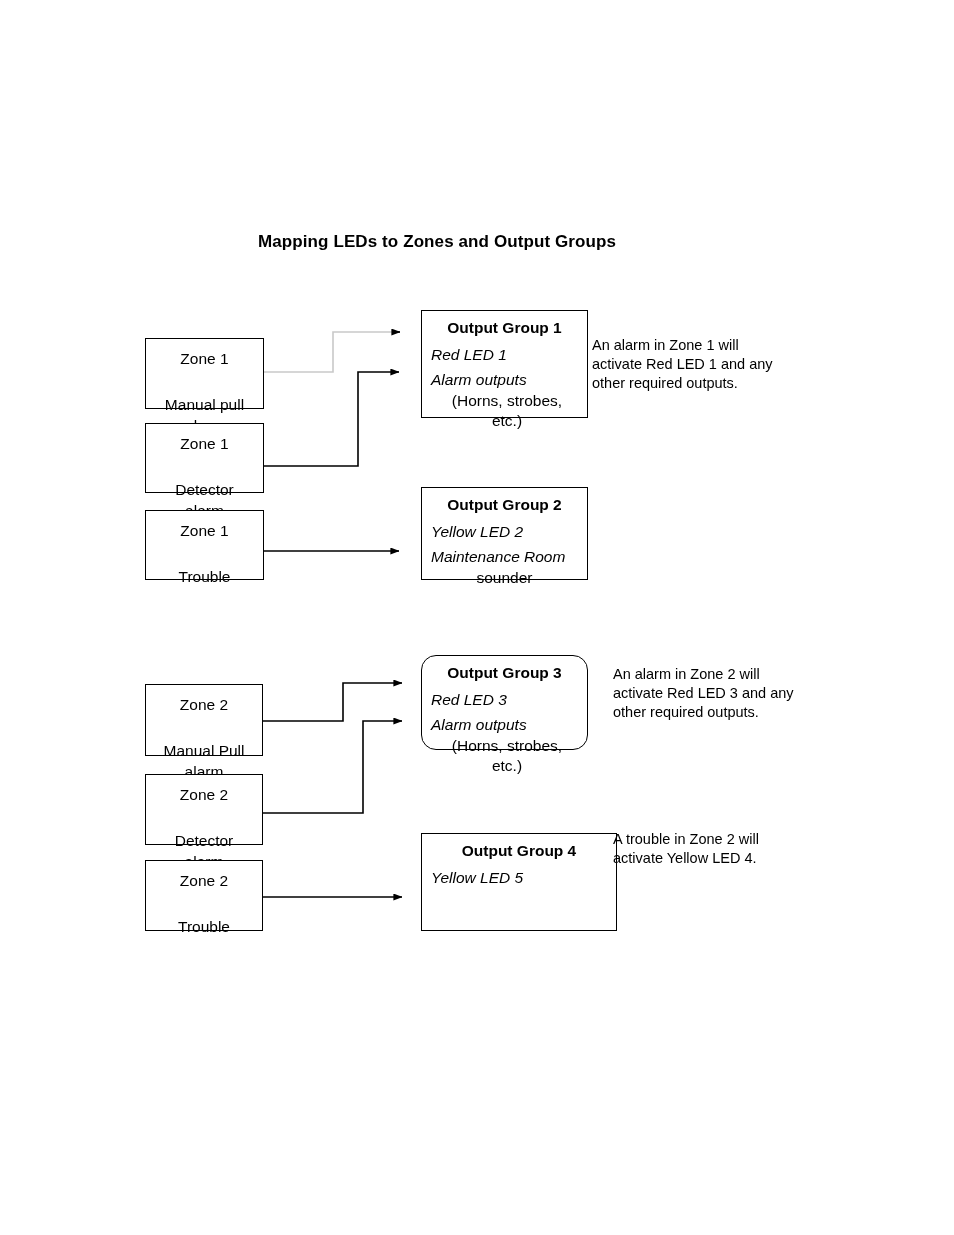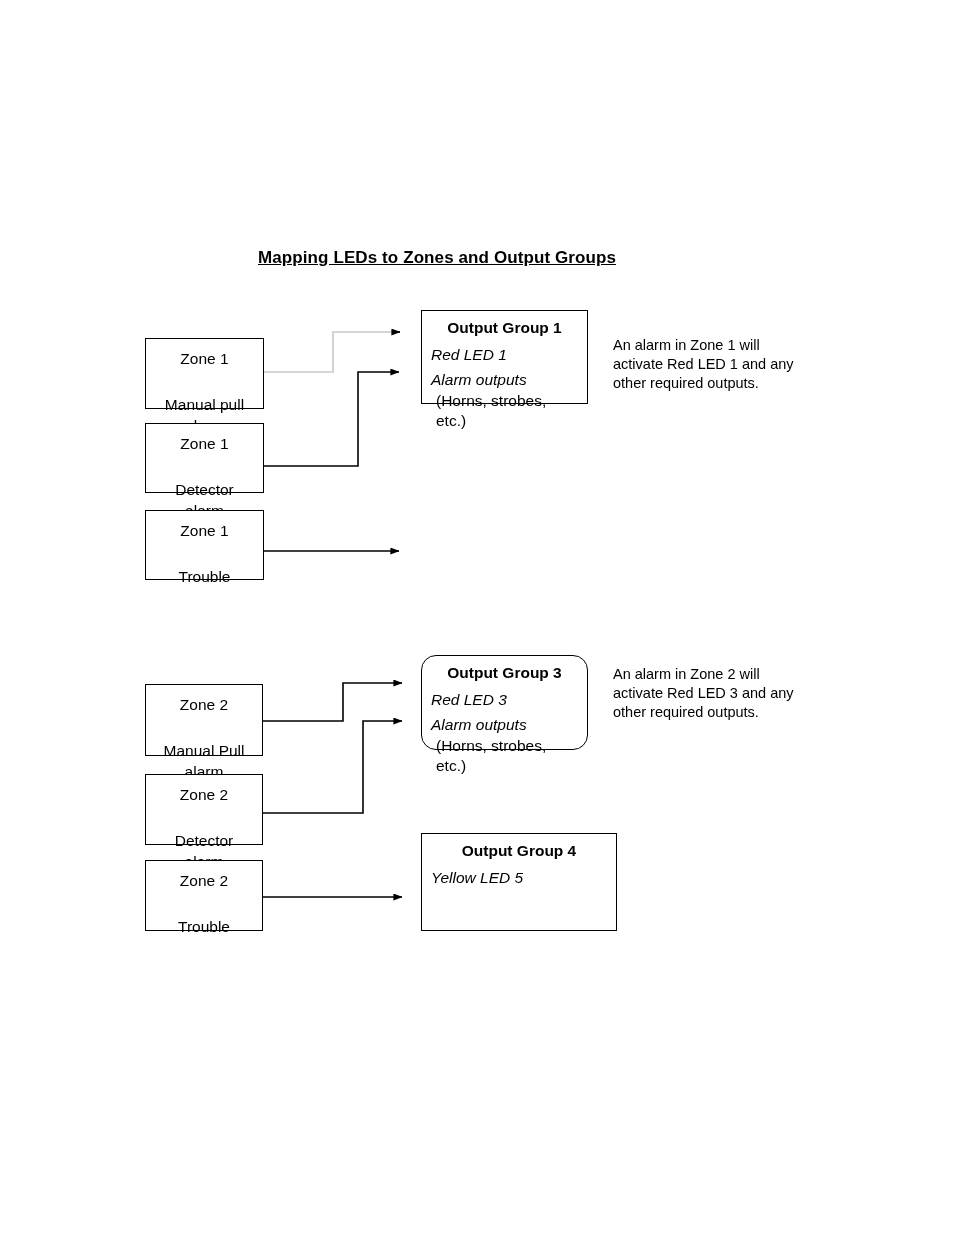--- a/index.html
+++ b/index.html
@@ -21,26 +21,25 @@
   #diagram-svg {
     position: absolute;
     left: 0;
     top: 0;
     width: 954px;
     height: 1235px;
   }
   .title {
     position: absolute;
     left: 258px;
-    top: 248px;
+    top: 232px;
     font-size: 17px;
     font-weight: bold;
     letter-spacing: 0.1px;
     white-space: nowrap;
-    text-decoration: underline;
   }
   .box {
     position: absolute;
     box-sizing: border-box;
     border: 1.4px solid #000000;
     background: #ffffff;
   }
   .zone-box {
     text-align: center;
     padding-top: 9px;
@@ -73,21 +72,21 @@
     margin-top: 6px;
     text-align: left;
     font-style: italic;
   }
   .og-line.tight {
     margin-top: 3px;
   }
   .og-sub {
     font-size: 15.5px;
     line-height: 20px;
-    text-align: left;
+    text-align: center;
     padding-left: 5px;
   }
   .note {
     position: absolute;
     font-size: 14.5px;
     line-height: 19.2px;
     width: 225px;
     white-space: pre-line;
   }
 </style>
@@ -160,45 +159,53 @@
     <div class="zone-line2">Detector</div>
     <div class="zone-line3">alarm</div>
   </div>
 
   <div class="box zone-box" style="left:145px; top:860px; width:118px; height:71px;">
     <div class="zone-line1">Zone 2</div>
     <div class="zone-line2">Trouble</div>
     <div class="zone-line3"></div>
   </div>
 
-  <div class="box og-box" style="left:421px; top:310px; width:167px; height:94px;">
+  <div class="box og-box" style="left:421px; top:310px; width:167px; height:108px;">
     <div class="og-title">Output Group 1</div>
     <div class="og-line">Red LED 1</div>
     <div class="og-line tight">Alarm outputs</div>
     <div class="og-sub">(Horns, strobes, etc.)</div>
   </div>
 
+  <div class="box og-box" style="left:421px; top:487px; width:167px; height:93px;">
+    <div class="og-title">Output Group 2</div>
+    <div class="og-line">Yellow LED 2</div>
+    <div class="og-line tight">Maintenance Room</div>
+    <div class="og-sub" style="padding-left:0;">sounder</div>
+  </div>
 
   <div class="box og-box" style="left:421px; top:655px; width:167px; height:95px;border-radius:15px;">
     <div class="og-title">Output Group 3</div>
     <div class="og-line">Red LED 3</div>
     <div class="og-line tight">Alarm outputs</div>
     <div class="og-sub">(Horns, strobes, etc.)</div>
   </div>
 
   <div class="box og-box" style="left:421px; top:833px; width:196px; height:98px;">
     <div class="og-title">Output Group 4</div>
     <div class="og-line">Yellow LED 5</div>
     <div class="og-line tight"></div>
     <div class="og-sub" style="padding-left:0;"></div>
   </div>
 
-  <div class="note" style="left:613px; top:336px;">An alarm in Zone 1 will
+  <div class="note" style="left:592px; top:336px;">An alarm in Zone 1 will
 activate Red LED 1 and any
 other required outputs.</div>
 
 
   <div class="note" style="left:613px; top:665px;">An alarm in Zone 2 will
 activate Red LED 3 and any
 other required outputs.</div>
 
+  <div class="note" style="left:613px; top:830px;">A trouble in Zone 2 will
+activate Yellow LED 4.</div>
 
 </div>
 
 </body></html>

